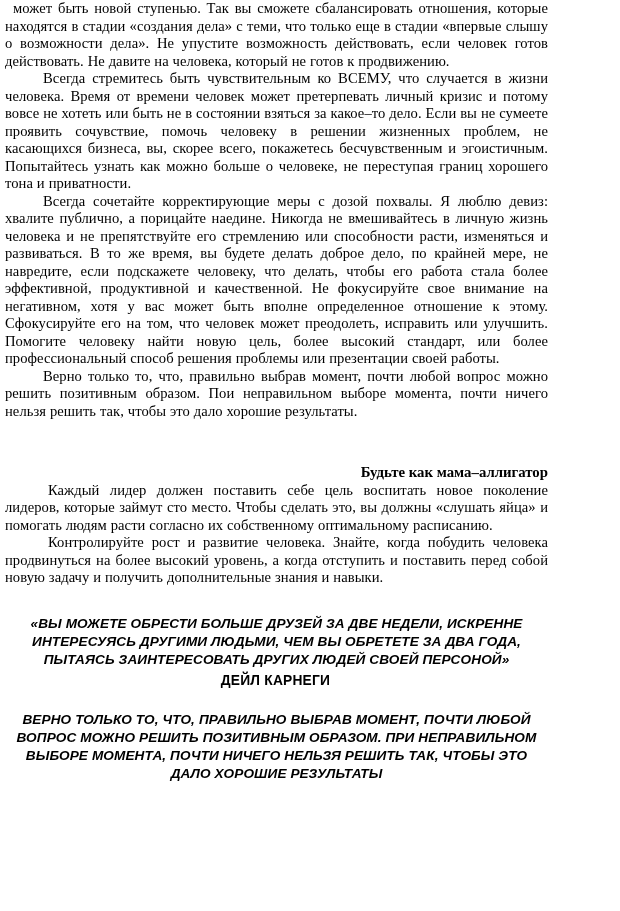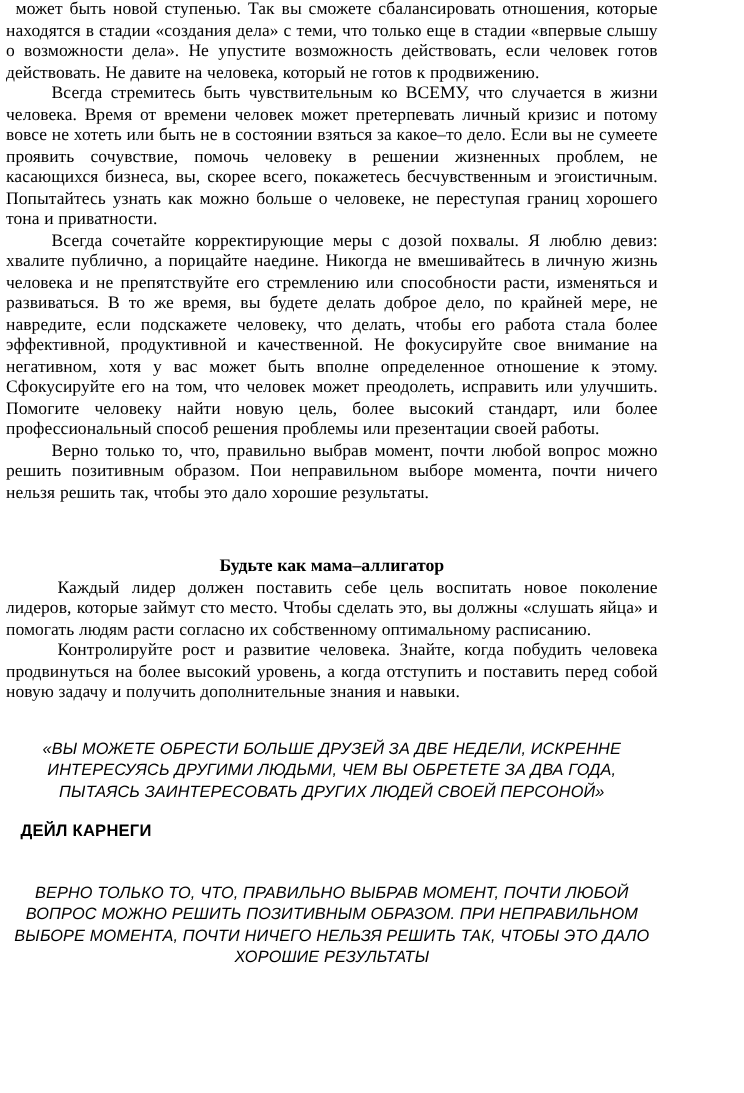--- a/index.html
+++ b/index.html
@@ -38,44 +38,44 @@
   }
   .para.indent-sm { text-indent: 8px; }
   .para.indent-lg { text-indent: 43px; }
 
   
   .section-heading {
     font-family: "Liberation Serif", "DejaVu Serif", serif;
     font-size: 14.8px;
     line-height: 17.5px;
     font-weight: bold;
-    text-align: center;
+    text-align: right;
     margin: 0;
   }
 
   
   .pull-quote {
     font-family: "Liberation Sans", "DejaVu Sans", sans-serif;
     font-size: 13.6px;
     line-height: 18px;
-    font-weight: normal;
+    font-weight: bold;
     font-style: italic;
     text-align: center;
     margin: 0;
     padding: 0 4px;
     letter-spacing: 0.1px;
   }
   .quote-attrib {
     font-family: "Liberation Sans", "DejaVu Sans", sans-serif;
     font-size: 13.8px;
     line-height: 17px;
     font-weight: bold;
     font-style: normal;
-    text-align: left;
-    margin: 12px;
+    text-align: center;
+    margin: 0;
     padding-right: 2px;
     letter-spacing: 0.2px;
   }
 
   
   .gap-heading { height: 44px; }
   .gap-quote-1 { height: 28px; }
   .gap-quote-2 { height: 22px; }
   .gap-attrib  { height: 3px; }
 </style>

